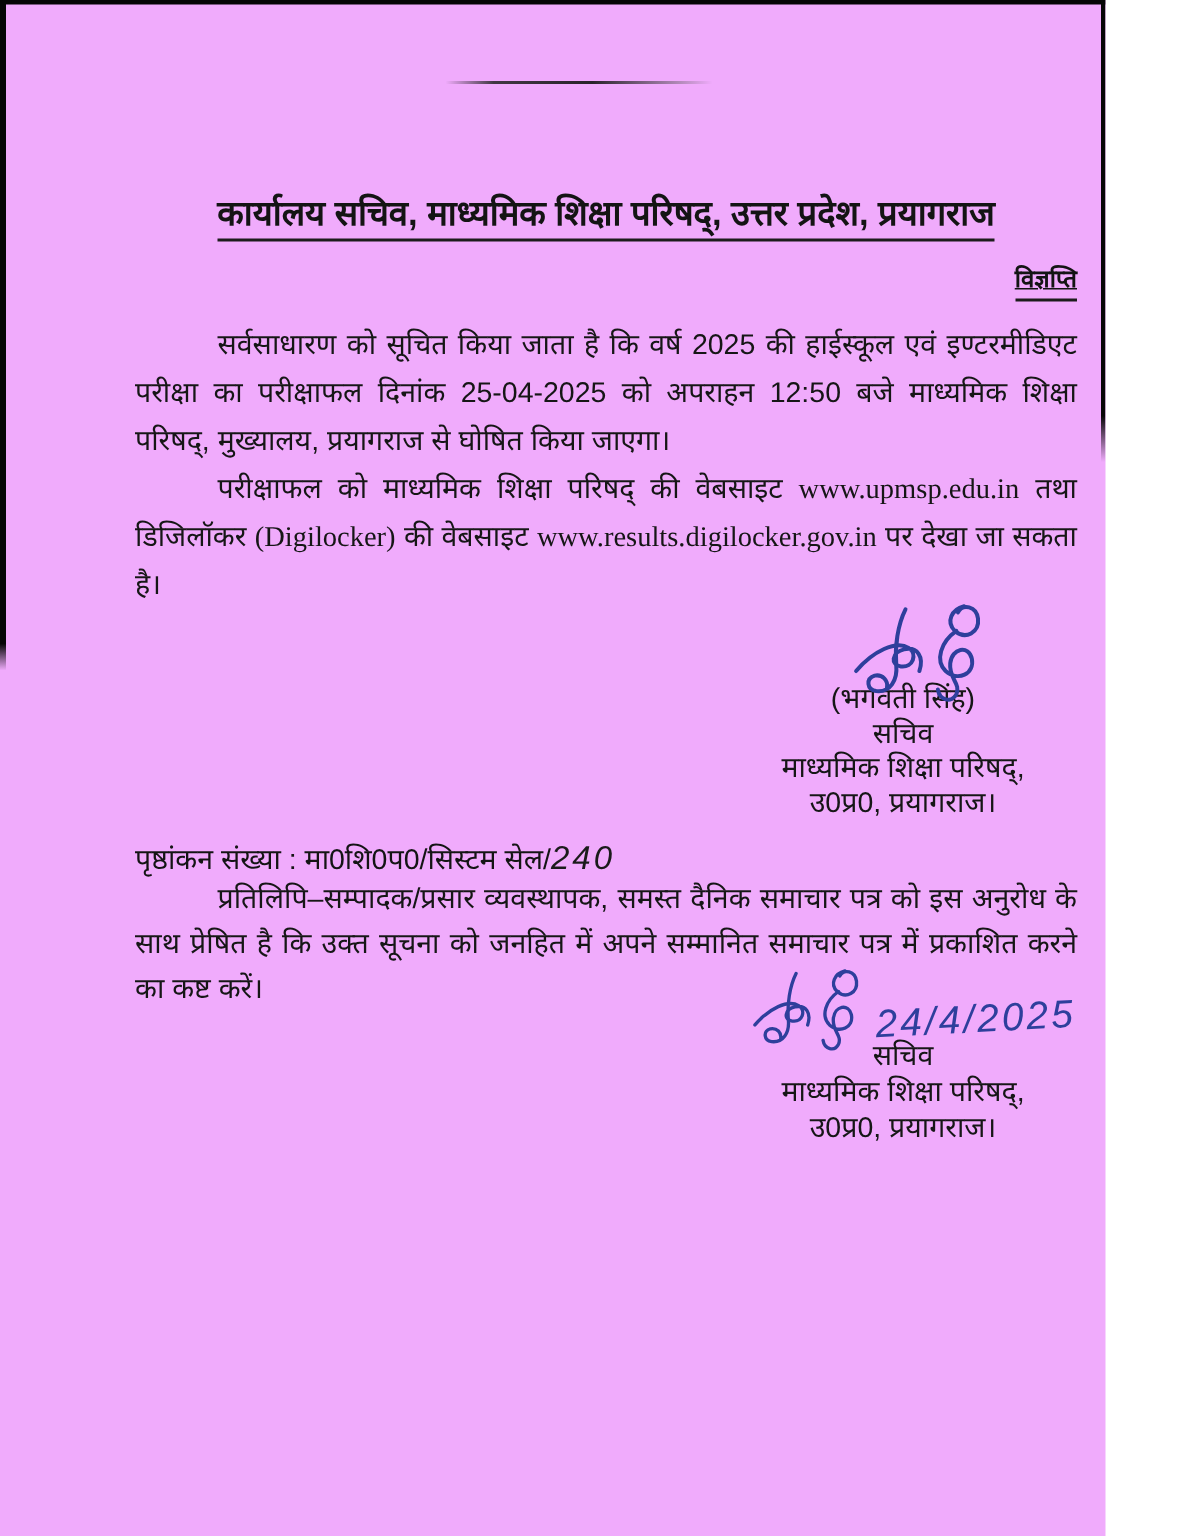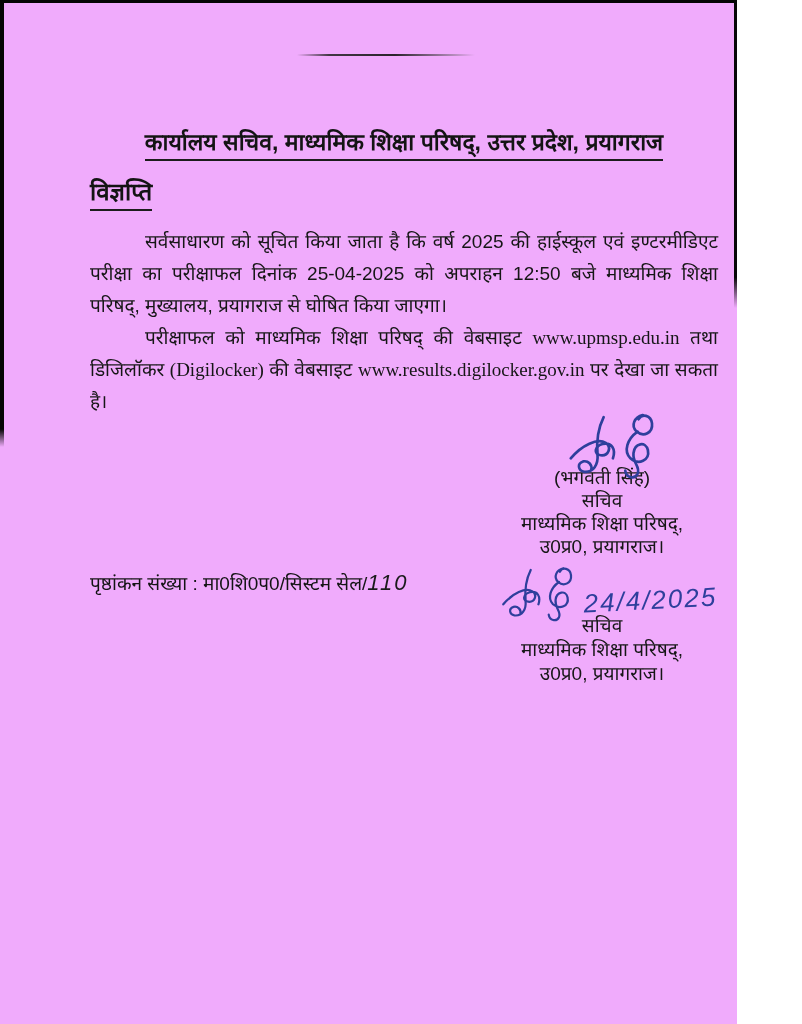--- a/index.html
+++ b/index.html
@@ -37,24 +37,25 @@
     font-weight: bold;
     color: #141414;
     line-height: 1.3;
   }
   .doc-title .u, .doc-subtitle .u {
     border-bottom: 2px solid #1c1c1c;
     padding-bottom: 4px;
   }
   .doc-subtitle {
     margin-top: 16px;
-    text-align: left;
-    font-size: 24px;
+    text-align: right;
+    font-size: 16px;
     font-weight: bold;
     color: #141414;
+    text-decoration: underline;
   }
   .para {
     font-size: 19px;
     line-height: 32px;
     text-align: justify;
     color: #161616;
   }
   .para.indent { text-indent: 55px; }
   .p1 { margin-top: 19px; }
   .p2 { margin-top: 0; font-family: Liberation Serif, serif; }
@@ -131,23 +132,24 @@
         <path d="M76 5 C68 7 64 15 70 21 C77 27 86 22 85 13 C84 5 75 3 72 9"></path>
         <path d="M71 21 C61 28 57 40 64 47 C72 54 83 49 81 39 C79 30 68 32 67 42 C66 52 74 55 71 62 C68 68 60 66 59 59"></path>
       </svg>
       <div class="sig-line">(भगवती सिंह)</div>
       <div class="sig-line">सचिव</div>
       <div class="sig-line">माध्यमिक शिक्षा परिषद्,</div>
       <div class="sig-line">उ0प्र0, प्रयागराज।</div>
     </div>
 
     <div class="endorse-row">
-      <span><span>पृष्ठांकन संख्या : मा0शि0प0/सिस्टम सेल/</span><span class="hand">110</span></span>
+      <span><span>पृष्ठांकन संख्या : मा0शि0प0/सिस्टम सेल/</span><span class="hand">240</span></span>
     </div>
 
+    <p class="para indent p3">प्रतिलिपि–सम्पादक/प्रसार व्यवस्थापक, समस्त दैनिक समाचार पत्र को इस अनुरोध के साथ प्रेषित है कि उक्त सूचना को जनहित में अपने सम्मानित समाचार पत्र में प्रकाशित करने का कष्ट करें।</p>
 
     <div class="sig-block sig2">
       <div class="sig-row">
         <svg class="scribble" width="86" height="60" viewBox="0 0 100 70" aria-hidden="true">
           <path d="M38 7 C33 17 31 31 32 43 C33 53 28 61 19 60 C13 59 12 52 18 50 C23 49 27 53 26 58"></path>
           <path d="M6 47 C17 34 32 27 40 32 C46 36 43 45 35 44 C28 43 29 35 37 33 C46 31 50 38 47 47"></path>
           <path d="M76 5 C68 7 64 15 70 21 C77 27 86 22 85 13 C84 5 75 3 72 9"></path>
           <path d="M71 21 C61 28 57 40 64 47 C72 54 83 49 81 39 C79 30 68 32 67 42 C66 52 74 55 71 62 C68 68 60 66 59 59"></path>
         </svg>
         <span class="hand-date">24/4/2025</span>

